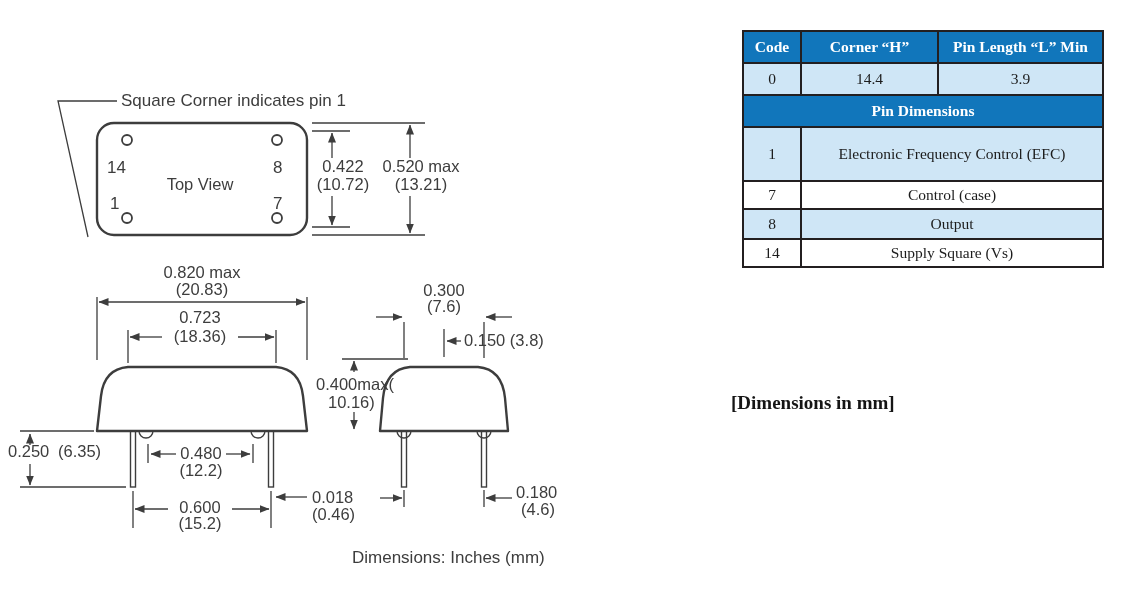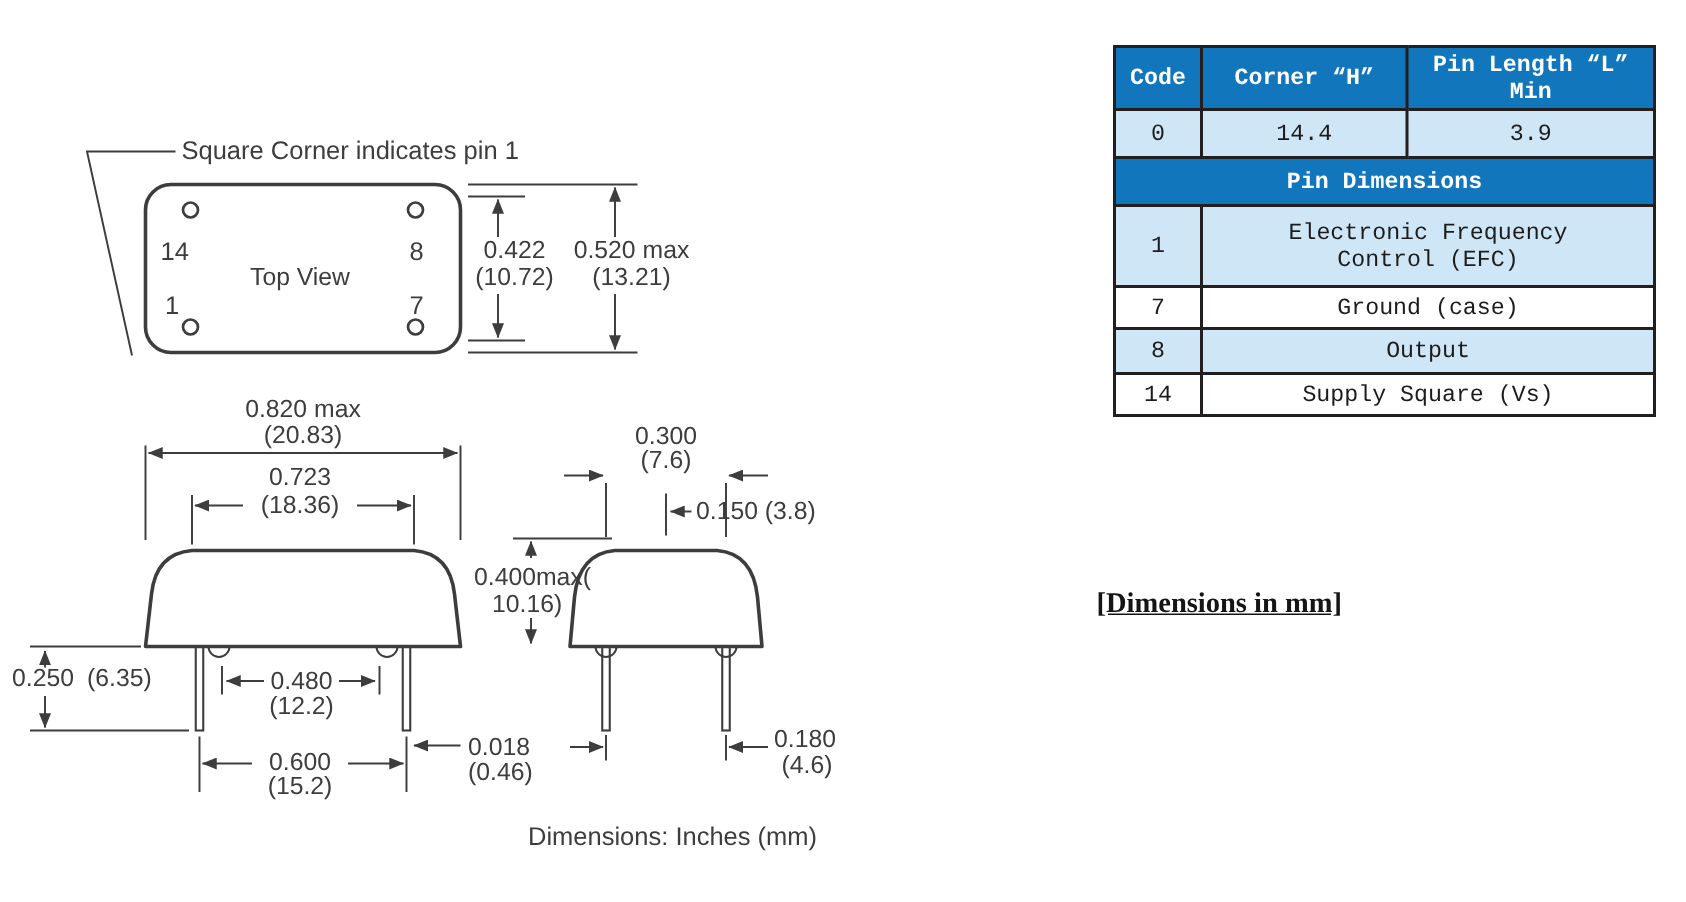--- a/index.html
+++ b/index.html
@@ -16,36 +16,36 @@
   .drawing .pinrect { stroke-width:1.4; }
   .drawing marker path { fill:var(--line-color,#3d3d3d); stroke:none; }
   .drawing text {
     font-family:"Liberation Sans", sans-serif; font-size:16.5px;
     fill:var(--line-color,#3d3d3d); stroke:none;
   }
   .drawing text.big { font-size:17px; }
 
   .spec-table {
     position:absolute; left:742px; top:30px; border-collapse:collapse;
-    table-layout:fixed; font-family:Liberation Mono, monospace;
+    table-layout:fixed; font-family:Liberation Serif, serif;
     font-size:15.5px; color:#1c1c1c;
   }
   .spec-table th, .spec-table td {
     border:2px solid #231f20; text-align:center; vertical-align:middle; padding:2px 4px;
   }
   .spec-table tr.hdr th, .spec-table tr.hdr td {
     background:var(--header-blue,#1176bb); color:#ffffff; font-weight:bold; height:26px;
   }
   .spec-table tr.light td { background:var(--row-blue,#cfe6f6); }
   .wrap-narrow { display:inline-block; max-width:240px; }
 
   .mm-note {
     position:absolute; left:731px; top:392px;
     font-family:"Liberation Serif", serif; font-weight:bold;
-    font-size:19px; color:#151515;text-decoration:underline;
+    font-size:19px; color:#151515;
   }
 </style>
 </head>
 <body>
 
 <div class="canvas">
 
   <svg class="drawing" width="700" height="601" viewBox="0 0 700 601">
     <defs>
       <marker id="ah" viewBox="0 0 10 8" refX="9.5" refY="4" markerWidth="10" markerHeight="8" markerUnits="userSpaceOnUse" orient="auto">
@@ -206,21 +206,21 @@
         <td colspan="3">Pin Dimensions</td>
       </tr>
       <tr class="light" style="height:54px">
         <td>1</td>
         <td colspan="2">
           <span class="wrap-narrow">Electronic Frequency Control (EFC)</span>
         </td>
       </tr>
       <tr style="height:28px">
         <td>7</td>
-        <td colspan="2">Ground (case)</td>
+        <td colspan="2">Control (case)</td>
       </tr>
       <tr class="light" style="height:30px">
         <td>8</td>
         <td colspan="2">Output</td>
       </tr>
       <tr style="height:28px">
         <td>14</td>
         <td colspan="2">Supply Square (Vs)</td>
       </tr>
     </tbody>

